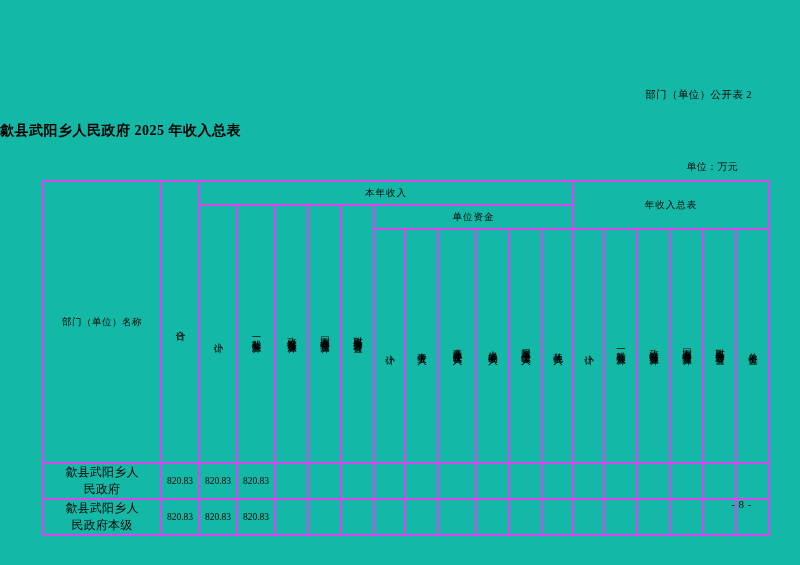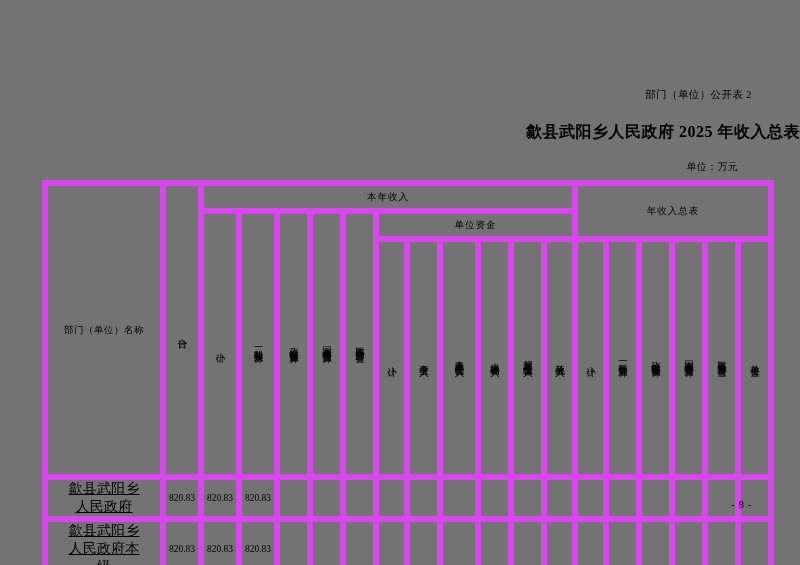--- a/index.html
+++ b/index.html
@@ -13,39 +13,39 @@
     font-family: "Liberation Serif", serif;
     color: #000;
     position: relative;
     overflow: hidden;
   }
   .page {
     position: absolute;
     left: 0; top: 0;
     width: 800px;
     height: 565px;
-    background: #737373;
+    background: #14b8a6;
   }
   .header-right {
     position: absolute;
     right: 48px;
     top: 88px;
     font-size: 10.5px;
     font-family: "Liberation Serif", serif;
     letter-spacing: 0.4px;
     color: #000;
     white-space: nowrap;
   }
   .doc-title {
     position: absolute;
     left: 0;
     top: 122px;
     width: 800px;
-    text-align: right;
-    font-size: 16px;
+    text-align: left;
+    font-size: 14px;
     font-weight: bold;
     font-family: "Liberation Serif", serif;
     letter-spacing: 0.5px;
   }
   .unit-note {
     position: absolute;
     right: 62px;
     top: 160px;
     font-size: 10px;
     letter-spacing: 0.3px;
@@ -53,21 +53,21 @@
   }
   table.main {
     position: absolute;
     left: 42px;
     top: 180px;
     width: 716px;
     border-collapse: collapse;
     table-layout: fixed;
   }
   table.main td {
-    border: 6px solid #d946ef;
+    border: 2px solid #d946ef;
     padding: 0;
     text-align: center;
     vertical-align: middle;
     font-size: 9.5px;
     font-family: "Liberation Serif", serif;
   }
   
   .vt {
     height: 232px;
   }
@@ -89,24 +89,23 @@
   .namecell {
     font-size: 9.5px;
     letter-spacing: 0.5px;
     text-align: center;
   }
   .datarow td {
     height: 27px;
     font-size: 9.5px;
   }
   .datarow td.namecol {
-    font-size: 14px;
+    font-size: 12px;
     letter-spacing: 0.2px;
     padding: 0 20px;
-    text-decoration: underline;
   }
   .pagenum {
     position: absolute;
     right: 48px;
     top: 498px;
     font-size: 11px;
     letter-spacing: 0.5px;
   }
 </style>
 </head>

